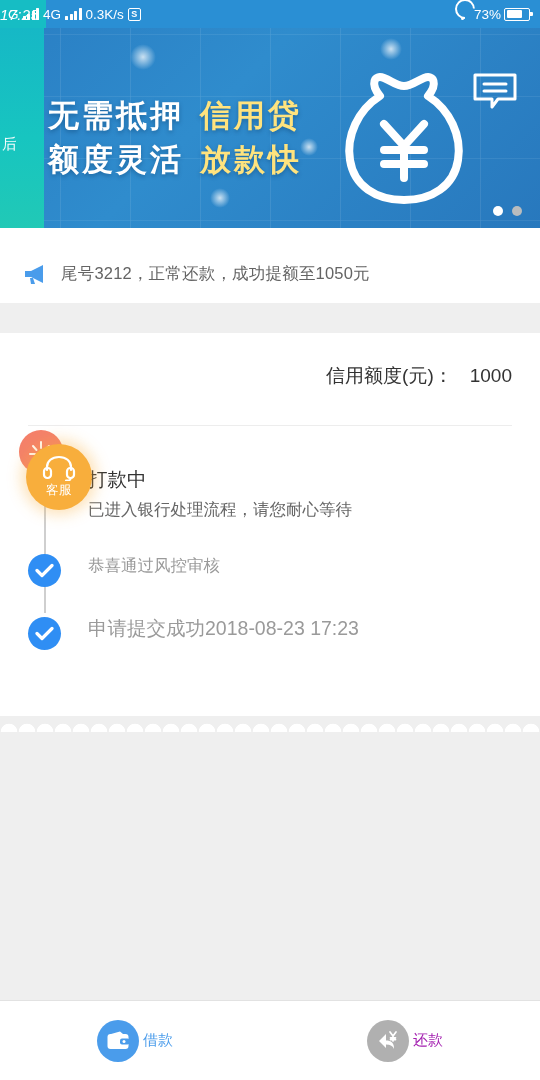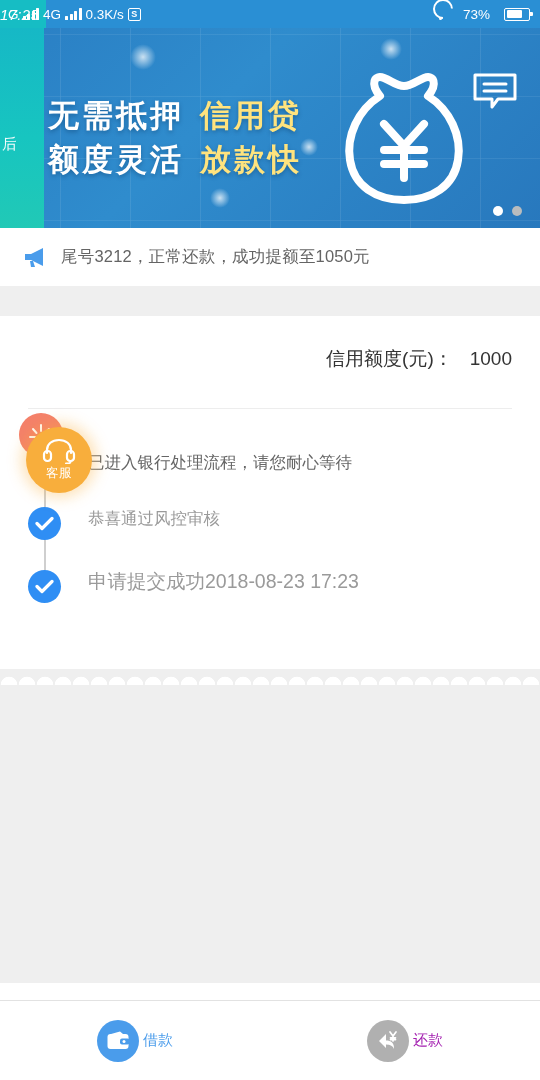--- a/index.html
+++ b/index.html
@@ -19,21 +19,21 @@
     display:flex; align-items:center;
     color:#ffffff;
     font-size:14px;
     overflow:hidden;
   }
   .sb-teal{
     position:absolute; left:0; top:0; width:46px; height:28px;
     background:#16bdc4;
   }
   .sb-left{ position:relative; display:flex; align-items:center; gap:4px; padding-left:8px; z-index:2;}
-  .sb-right{ position:absolute; right:10px; top:0; height:28px; display:flex; align-items:center; gap:14px; z-index:2;}
+  .sb-right{ position:absolute; right:10px; top:0; height:28px; display:flex; align-items:center; gap:3px; z-index:2;}
   .sb-center{ position:absolute; left:0; right:0; top:0; height:28px; display:flex; align-items:center; z-index:2;font-style:italic;}
   .sb-time{ font-size:15px; letter-spacing:.3px;}
   .sb-txt{ font-size:13.5px; }
   .bars{ display:flex; align-items:flex-end; gap:1.5px; height:12px;}
   .bars i{ display:block; width:3px; background:#fff; border-radius:.5px;}
   .bars i:nth-child(1){height:4px}
   .bars i:nth-child(2){height:6.5px}
   .bars i:nth-child(3){height:9px}
   .bars i:nth-child(4){height:12px}
   .s-box{
@@ -89,21 +89,21 @@
   }
   .msg-icon{
     position:absolute; right:22px; top:44px; width:46px;height:38px; z-index:4;
   }
   .dots{position:absolute;right:18px;bottom:12px;display:flex;gap:9px;z-index:5;}
   .dot{width:10px;height:10px;border-radius:50%;background:#b9bcbe;}
   .dot.on{background:#ffffff;}
 
   
   .notice{
-    width:498px;height:58px;background:#fff;display:flex;align-items:center;padding-left:22px;gap:13px;
+    width:498px;height:58px;background:#fff;display:flex;align-items:center;padding-left:22px;gap:13px;margin-top:17px;
   }
   .horn{width:26px;height:22px;flex:none;}
   .notice-txt{font-size:16.5px;color:#646464;letter-spacing:.2px;}
 
   .gap-band{width:540px;height:30px;background:#efefef;}
 
   
   .card{width:540px;background:#fff;padding-top:30px;position:relative;}
   .credit-row{
     display:flex;align-items:baseline;padding:0 28px 0 28px;height:40px;justify-content:flex-end;
@@ -270,20 +270,21 @@
     <span class="credit-value">1000</span>
   </div>
   <div class="divider"></div>
 
   <div class="timeline">
     <div class="tl-line"></div>
 
     <div class="tl-item first">
       <div class="tl-marker"></div>
       <div class="tl-body">
+        <div class="tl-title">打款中</div>
         <div class="tl-sub">已进入银行处理流程，请您耐心等待</div>
       </div>
     </div>
 
     <div class="tl-item">
       <div class="tl-marker">
         <div class="tl-check">
           <svg width="19" height="15" viewBox="0 0 19 15">
               <path d="M2 7.5 L7 12.5 L17 2.5" fill="none" stroke="#ffffff" stroke-width="3.2" stroke-linecap="round" stroke-linejoin="round"></path>
             </svg>

